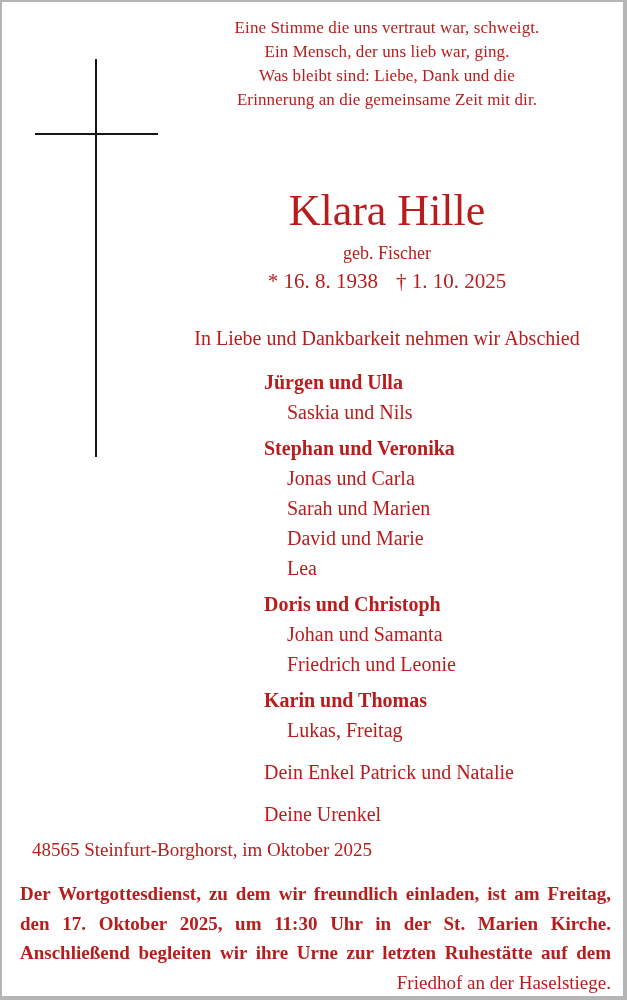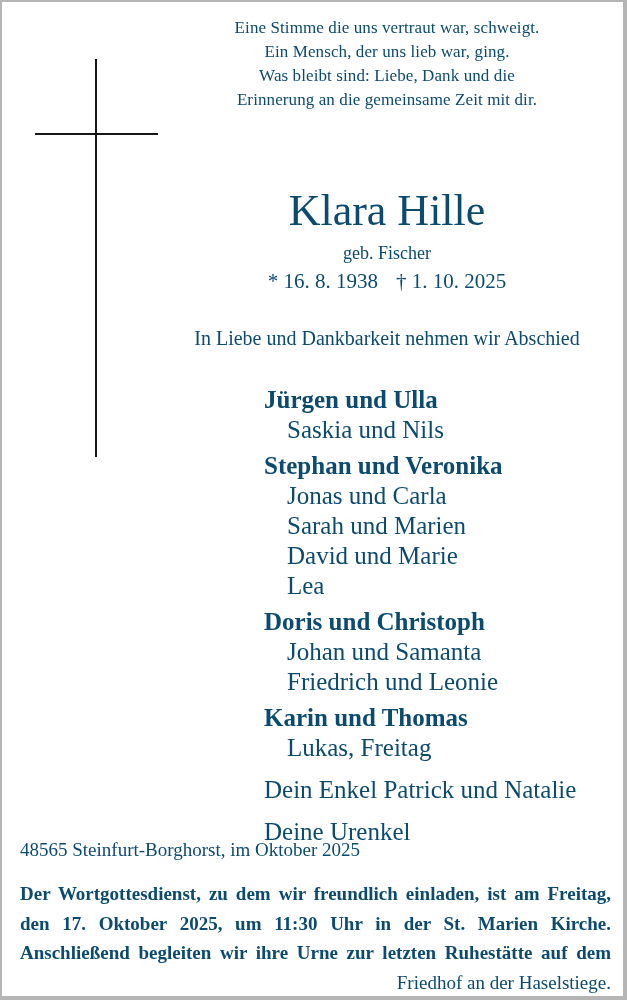--- a/index.html
+++ b/index.html
@@ -12,21 +12,21 @@
     width: 627px;
     height: 1000px;
     box-sizing: border-box;
     background: #ffffff;
     border-top: 2px solid #b5b5b5;
     border-left: 2px solid #b5b5b5;
     border-right: 4px solid #b5b5b5;
     border-bottom: 4px solid #b5b5b5;
     overflow: hidden;
     font-family: "Liberation Serif", "DejaVu Serif", serif;
-    color: #0c4a6e;
+    color: #b91c1c;
     padding-left: 16px;
   }
   
   .cross-v {
     position: absolute;
     left: 93px;
     top: 57px;
     width: 2px;
     height: 398px;
     background: #161616;
@@ -86,38 +86,38 @@
     top: 324px;
     width: 550px;
     text-align: center;
     font-size: 20px;
     line-height: 25px;
   }
   
   .family {
     position: absolute;
     left: 262px;
-    top: 383px;
+    top: 365px;
     width: 330px;
-    font-size: 25px;
+    font-size: 20px;
   }
   .family .group { margin-bottom: 6px; }
   .family .head {
     font-weight: bold;
     line-height: 30px;
   }
   .family .child {
     line-height: 30px;
     padding-left: 23px;
   }
   .family .closing-line { line-height: 30px; margin-top: 12px; }
   
   .place-date {
     position: absolute;
-    left: 18px;
+    left: 30px;
     top: 836px;
     width: 592px;
     font-size: 19px;
     line-height: 24px;
   }
   .service {
     position: absolute;
     left: 18px;
     top: 877px;
     width: 591px;

